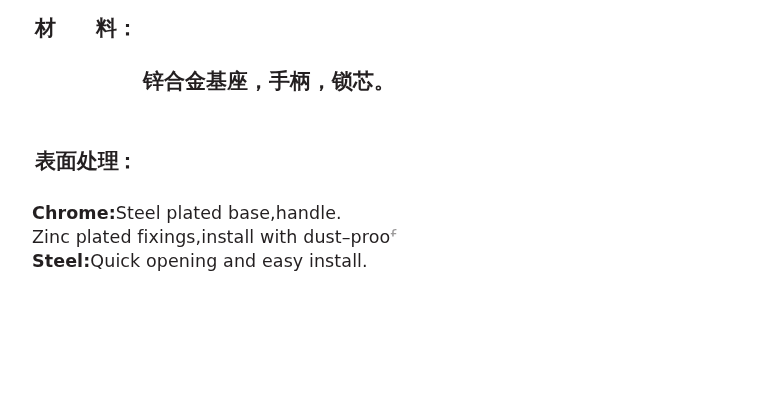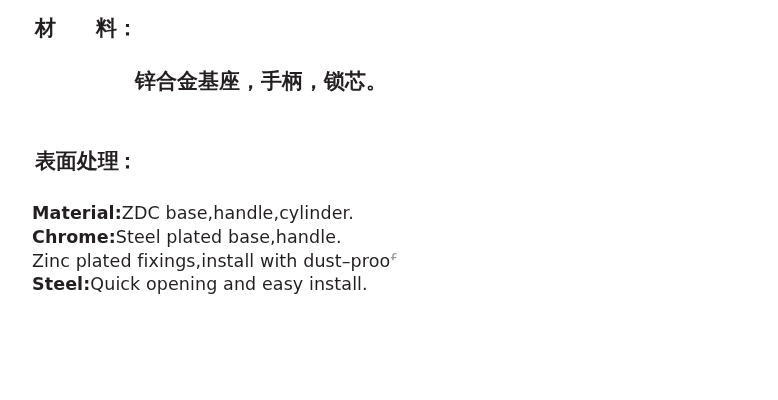--- a/index.html
+++ b/index.html
@@ -18,21 +18,21 @@
     font-weight:700;
   }
   .cn-row { display:flex; align-items:flex-start; }
   .cn-label {
     width:82px; flex:0 0 82px;
     display:flex; justify-content:space-between;
     white-space:pre;
   }
   .cn-colon { width:18px; flex:0 0 18px; }
   .cn-content { white-space:pre; }
-  .cn-line { white-space:pre; }
+  .cn-line { white-space:pre;margin-left:8px; }
   
   .en-block {
     position:absolute; left:32px; top:202px;
     font-size:17.5px; line-height:23.8px;
     font-weight:400;
     letter-spacing:0.1px;
   }
   .en-line { white-space:pre; }
   .en-bold { font-weight:700; }
   .clipped-f {
@@ -67,21 +67,20 @@
     <div class="cn-colon">：</div>
     <div class="cn-content">
       
     </div>
   </div>
 
 </div>
 
 <div class="en-block">
 
-  <div class="en-line"><span class="en-bold">Material:</span><span>ZDC base,handle,cylinder.</span></div>
 
 
   <div class="en-line"><span class="en-bold">Chrome:</span><span>Steel plated base,handle.</span></div>
 
   <div class="en-line"><span>Zinc plated fixings,install with dust–proo</span><span class="clipped-f">f</span></div>
 
 
   <div class="en-line"><span class="en-bold">Steel:</span><span>Quick opening and easy install.</span></div>
 
 </div>

